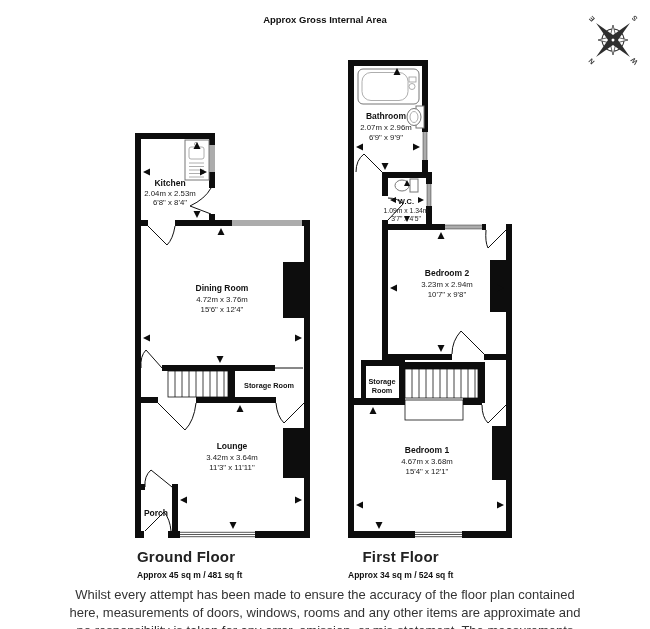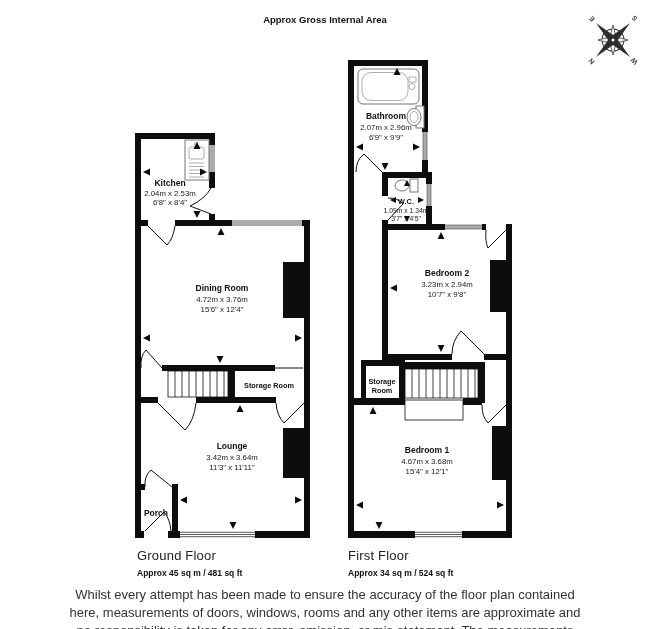--- a/index.html
+++ b/index.html
@@ -1,21 +1,21 @@
 <!DOCTYPE html>
 <html><head>
 <meta charset="utf-8">
 <style>
   html,body{margin:0;padding:0;background:#fff;}
   .stage{position:relative;width:650px;height:629px;background:#fff;
          font-family:"Liberation Sans",sans-serif;overflow:hidden;padding-left:12px;}
   .hdr{position:absolute;top:14px;left:0;width:650px;text-align:center;
        font-size:9.5px;font-weight:bold;color:#111;line-height:1.3;}
   .floorlbl{position:absolute;top:548px;color:#222;}
-  .floorlbl .fname{font-size:13px;font-weight:400;letter-spacing:.2px;}
+  .floorlbl .fname{font-size:15px;font-weight:700;letter-spacing:.2px;}
   .floorlbl .farea{font-size:8.5px;font-weight:bold;margin-top:5px;color:#111;}
   .disc{position:absolute;top:586px;left:63px;width:524px;text-align:center;
         font-size:13px;line-height:1.38;color:#333;}
   svg{position:absolute;top:0;left:0;}
   .wall{fill:#0d0d0d;}
   .thin{stroke:#111;stroke-width:1;fill:none;}
   .hair{stroke:#111;stroke-width:.8;fill:none;}
   .winline{stroke:#111;stroke-width:.7;}
   .fixt{stroke:#777;stroke-width:1;fill:#fff;}
   .fixt2{stroke:#999;stroke-width:.8;fill:none;}
@@ -305,19 +305,19 @@
       <text class="cletter" x="30" y="2.5">E</text>
       <text class="cletter" x="0" y="33">S</text>
       <text class="cletter" x="-30" y="2.5">W</text>
     </g>
   </svg>
 
   <div class="floorlbl" style="left:137px;">
     <div class="fname">Ground Floor</div>
     <div class="farea">Approx 45 sq m / 481 sq ft</div>
   </div>
-  <div class="floorlbl" style="left:348px;">
+  <div class="floorlbl" style="left:348px;text-align:center;">
     <div class="fname">First Floor</div>
     <div class="farea">Approx 34 sq m / 524 sq ft</div>
   </div>
 
   <div class="disc">Whilst every attempt has been made to ensure the accuracy of the floor plan contained here, measurements of doors, windows, rooms and any other items are approximate and no responsibility is taken for any error, omission, or mis-statement. The measurements should not be relied upon for valuation, transaction and/or funding purposes. This plan is for illustrative purposes only and should be used as such by any prospective purchaser or tenant.</div>
 </div>
 
 </body></html>

